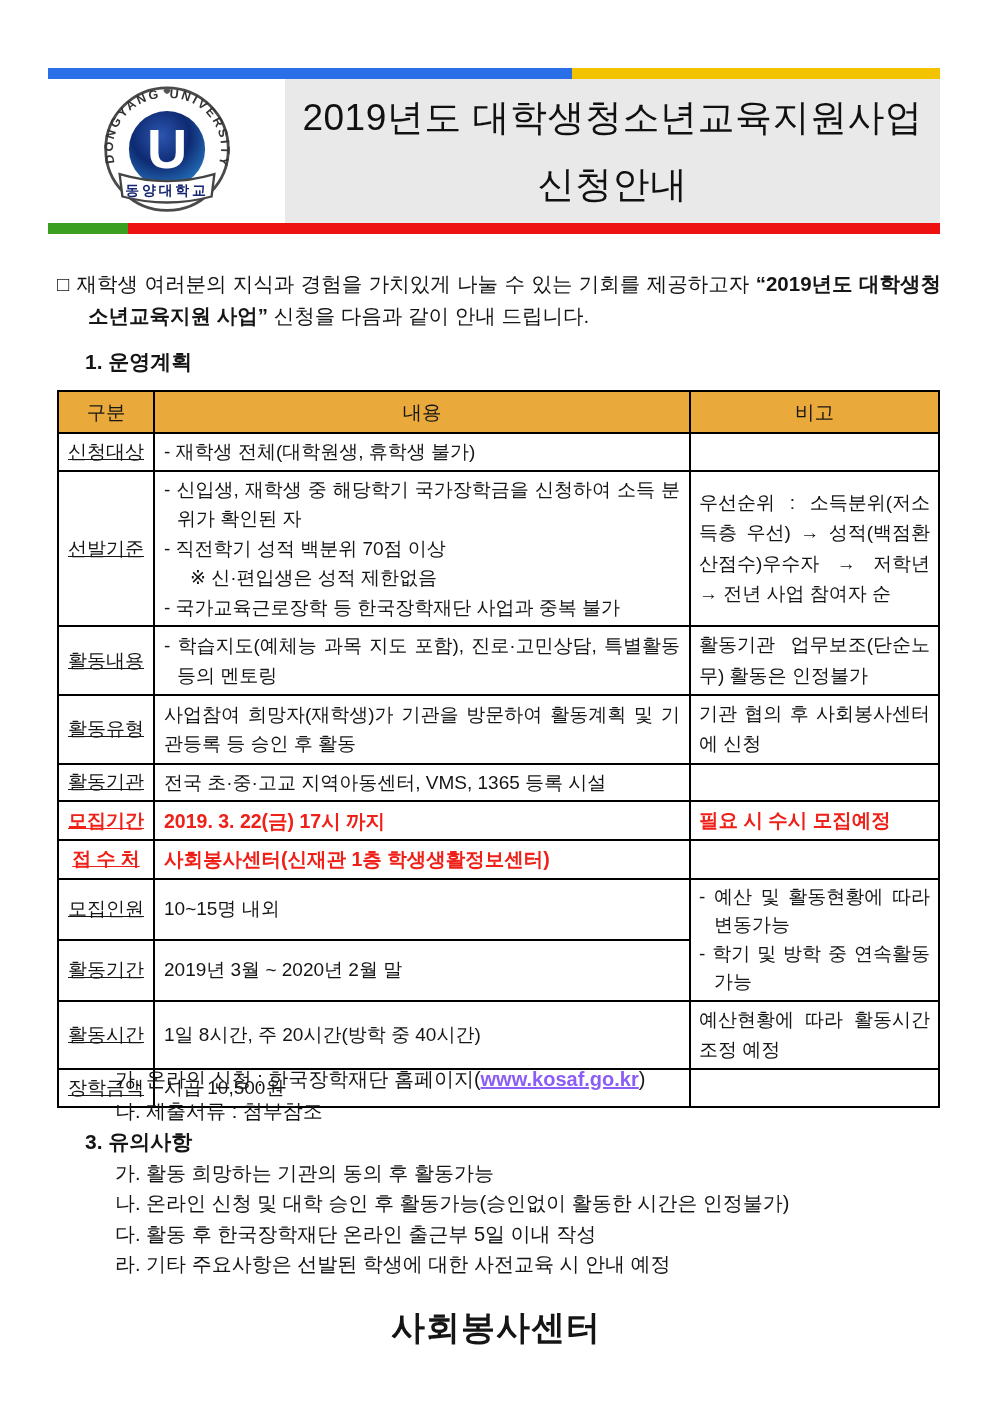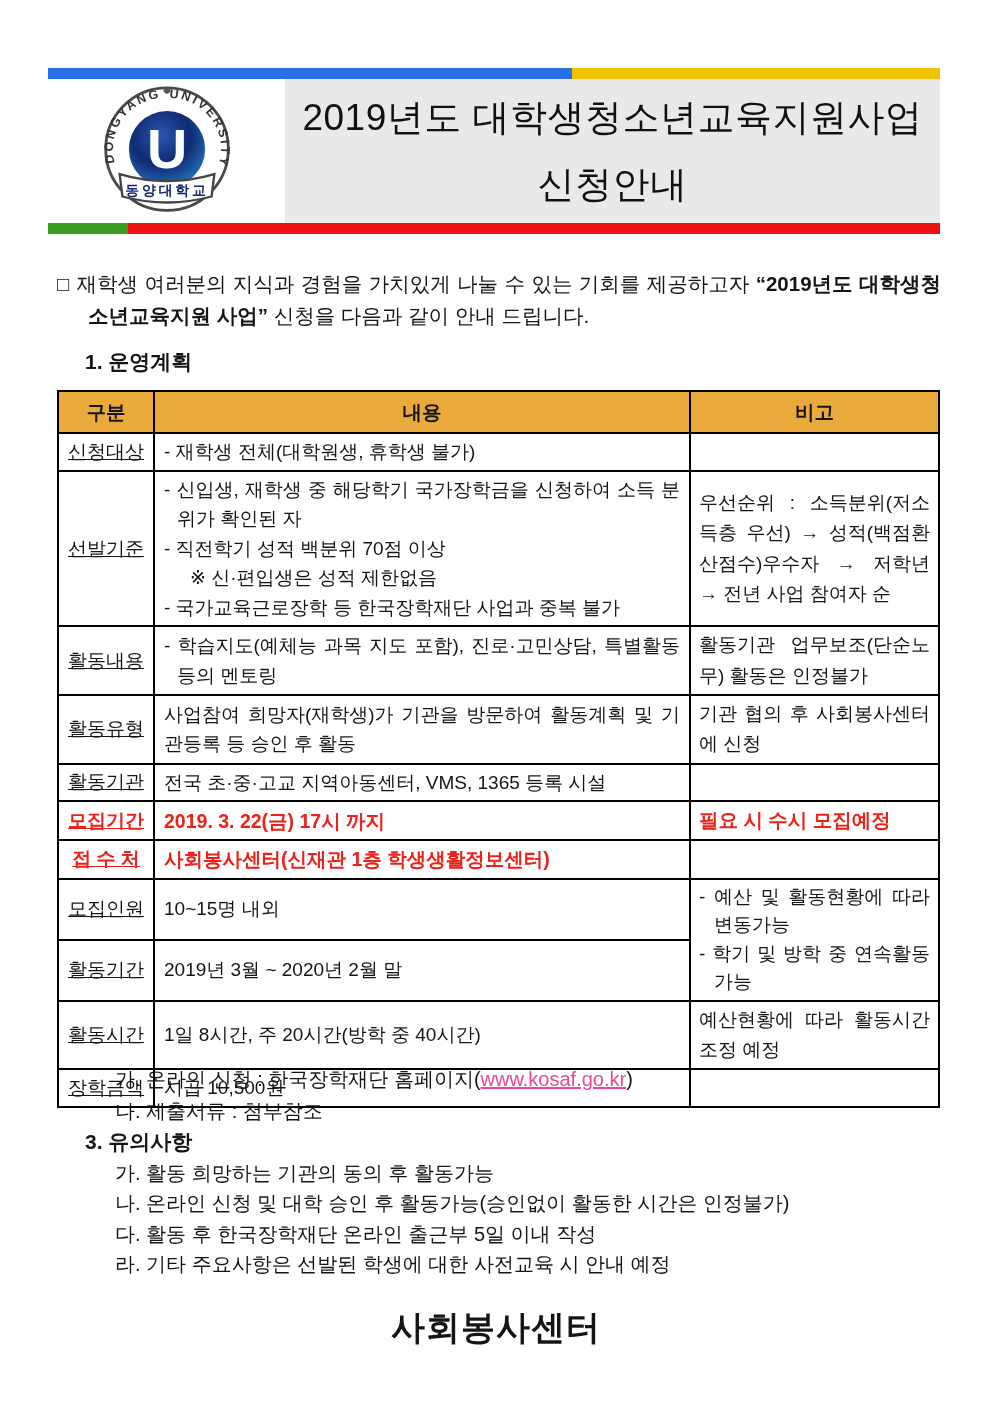--- a/index.html
+++ b/index.html
@@ -42,35 +42,35 @@
   .sec1-h { top:348px; }
   .sec2-h { top:1033px; }
   .sec3-h { top:1128px; }
   .item { position:absolute; left:115px; font-size:20px; white-space:nowrap; }
   .it-2a { top:1066px; }
   .it-2b { top:1098px; }
   .it-3a { top:1160px; }
   .it-3b { top:1190px; }
   .it-3c { top:1221px; }
   .it-3d { top:1251px; }
-  .item a { color:#ec4899; text-decoration:underline; }
+  .item a { color:#8b5cf6; text-decoration:underline;font-weight:bold; }
 
   
   table.plan {
     position:absolute; left:57px; top:390px; width:881px;
     border-collapse:collapse; table-layout:fixed;
     font-size:19px;
     border:2px solid #000;
   }
   table.plan col.c1 { width:96px; }
   table.plan col.c2 { width:536px; }
   table.plan col.c3 { width:249px; }
   table.plan th, table.plan td { border:2px solid #000; vertical-align:middle; }
   table.plan th {
-    background:#e9a93b; font-weight:bold; text-align:center; height:42px; font-size:19.5px;
+    background:#e9a93b; font-weight:normal; text-align:center; height:42px; font-size:19.5px;
   }
   td.lbl { text-align:center; padding:2px 2px;text-decoration:underline; }
   td.cnt { padding:3px 9px; text-align:left; }
   td.note { padding:3px 8px; text-align:justify; line-height:1.6; }
   .ln { padding-left:13px; text-indent:-13px; text-align:justify; line-height:1.55; }
   .ln.plain { padding-left:0; text-indent:0; }
   .ln.ref { padding-left:26px; text-indent:0; }
   tr.red td { color:#ee2018; font-weight:bold; }
   tr.red td.cnt, tr.red td.note { font-size:19.5px; }
   .nln { padding-left:15px; text-indent:-15px; line-height:1.5; }

